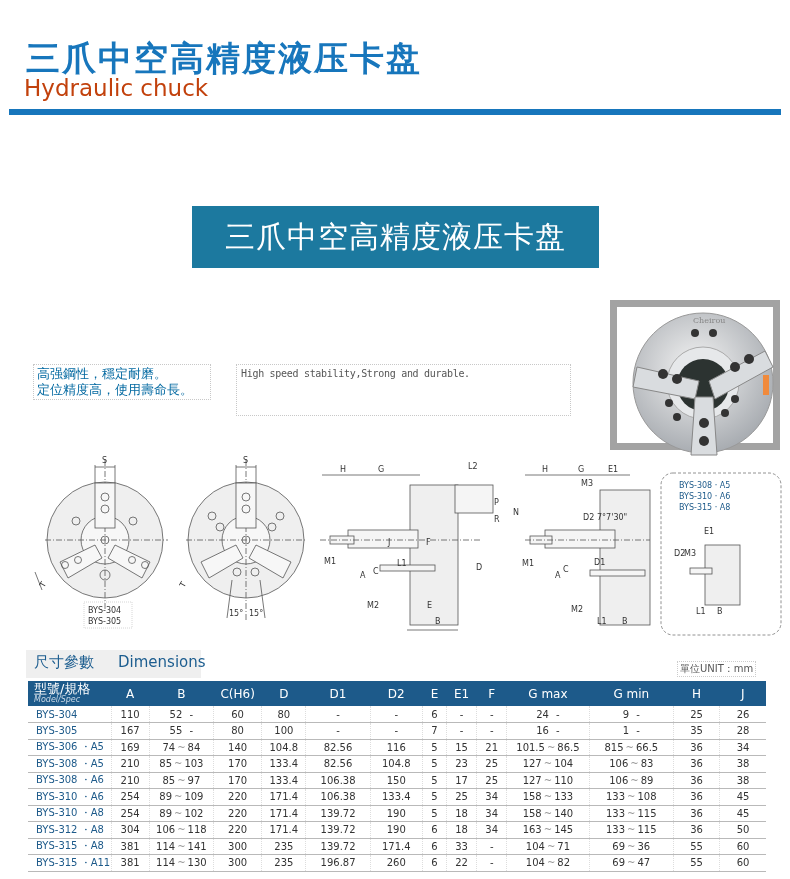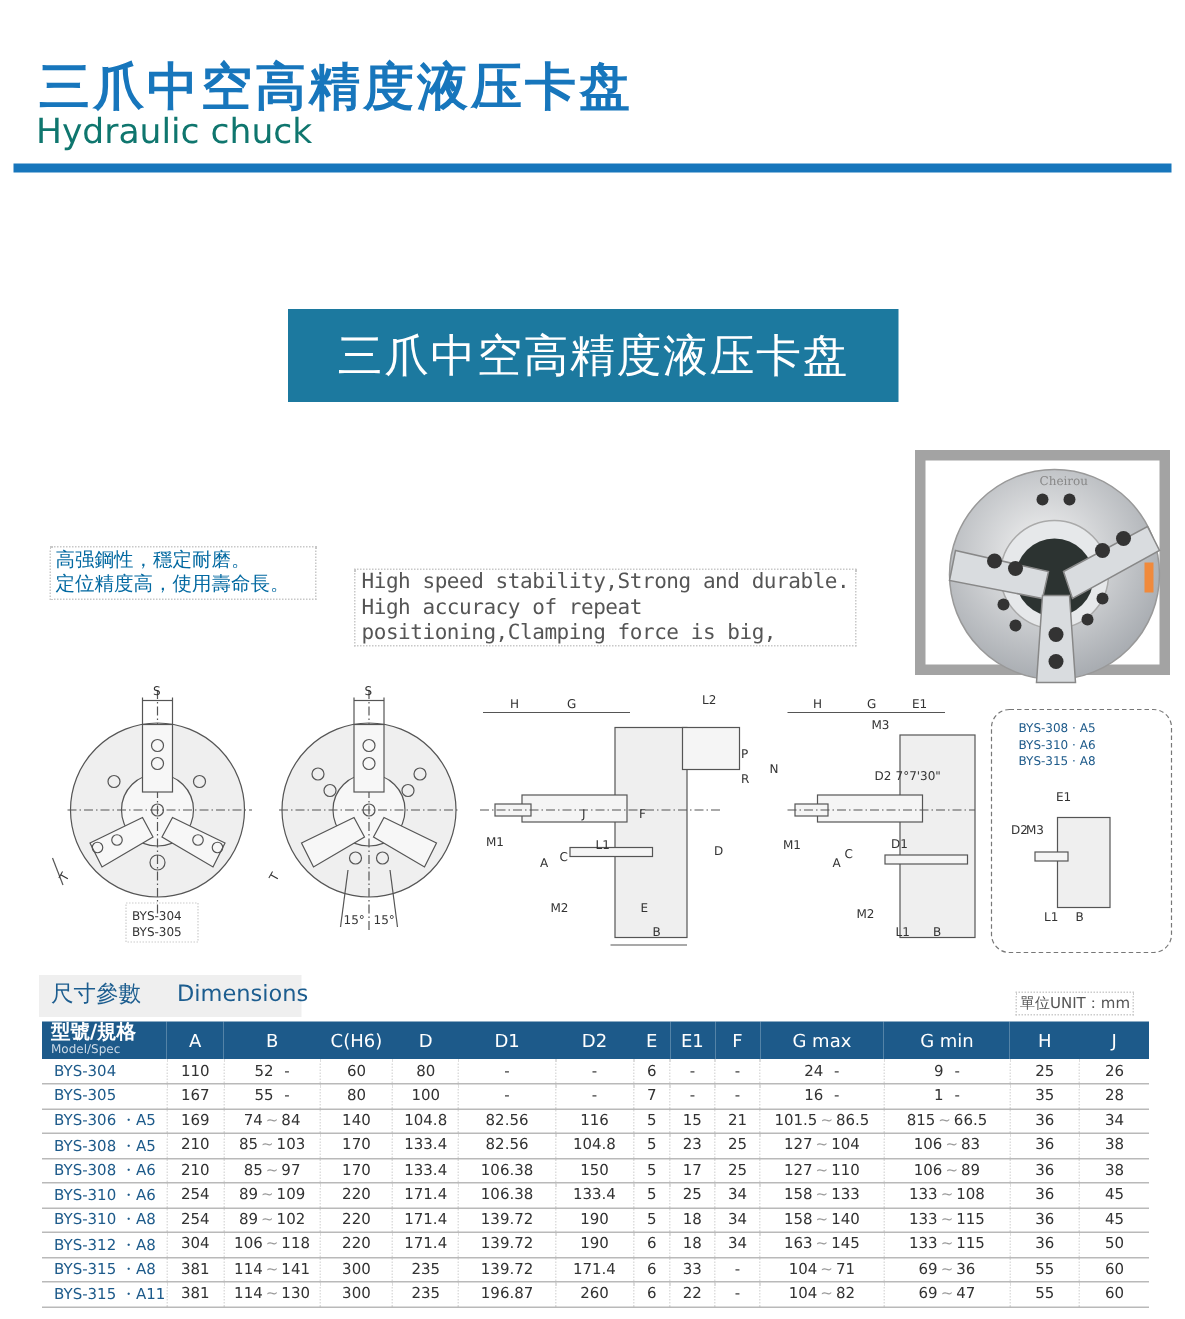--- a/index.html
+++ b/index.html
@@ -1,42 +1,42 @@
 <!DOCTYPE html>
 <html><head>
 <meta charset="utf-8">
 <style>
   * { box-sizing: border-box; margin: 0; padding: 0; }
   html, body { width: 790px; height: 879px; background: #ffffff; overflow: hidden; }
   body { font-family: "DejaVu Sans", sans-serif; color: #333; position: relative; }
 
   .header { position: absolute; left: 0; top: 0; width: 790px; height: 130px; }
   .title-cn { position: absolute; left: 26px; top: 38px; font-size: 34px; font-weight: bold; color: #1776bc; letter-spacing: 2px; line-height: 40px; }
-  .title-en { position: absolute; left: 24px; top: 75px; font-size: 23px; color: #0f766e; line-height: 26px; font-family: "DejaVu Sans", sans-serif; }
+  .title-en { position: absolute; left: 24px; top: 75px; font-size: 23px; color: #c2410c; line-height: 26px; font-family: "DejaVu Sans", sans-serif; }
   .title-rule { position: absolute; left: 9px; top: 109px; width: 772px; height: 6px; background: #1776bc; }
 
   .banner { position: absolute; left: 192px; top: 206px; width: 407px; height: 62px; background: #1c799f; color: #fff; font-size: 30px; display: flex; align-items: center; justify-content: center; letter-spacing: 1px; }
 
   .feat-cn { position: absolute; left: 33px; top: 364px; width: 178px; height: 36px; border: 1px dotted #c8c8c8; font-size: 13px; line-height: 16px; color: #0369a1; padding-left: 3px; padding-top: 1px; }
-  .feat-en { position: absolute; left: 236px; top: 364px; width: 335px; height: 52px; border: 1px dotted #c8c8c8; font-size: 14px; line-height: 17px; color: #555; padding-left: 4px; font-family: "DejaVu Sans Mono", monospace; letter-spacing: -0.3px; margin-top: 15px; }
+  .feat-en { position: absolute; left: 236px; top: 364px; width: 335px; height: 52px; border: 1px dotted #c8c8c8; font-size: 10px; line-height: 17px; color: #555; padding-left: 4px; font-family: "DejaVu Sans Mono", monospace; letter-spacing: -0.3px; }
 
   .photo { position: absolute; left: 610px; top: 300px; width: 170px; height: 150px; border: 7px solid #a3a3a3; background: #fff; }
 
   .drawings { position: absolute; left: 0; top: 450px; width: 790px; height: 190px; }
 
   .dim-title { position: absolute; left: 26px; top: 650px; width: 175px; height: 28px; background: #efefef; }
   .dim-title span { position: absolute; top: 3px; font-size: 15px; color: #1c5d8f; }
   .unit { position: absolute; left: 677px; top: 661px; font-size: 10px; color: #555; border: 1px dotted #ccc; padding: 0 2px; }
 
   table { position: absolute; left: 28px; top: 681px; width: 738px; border-collapse: collapse; font-size: 10px; }
   thead tr { background: #1d5a8a; color: #fff; height: 25px; }
   thead th { font-weight: normal; font-size: 12px; text-align: center; }
   thead th.model { text-align: left; padding-left: 6px; line-height: 11px; }
-  thead th.model .cn { font-size: 13px; display: block; font-weight: bold; }
-  thead th.model .en { font-size: 8px; display: block; color: #cbd9e6; }
+  thead th.model .cn { font-size: 13px; display: block; }
+  thead th.model .en { font-size: 8px; display: block; color: #cbd9e6; font-style: italic; }
   tbody tr { height: 16.5px; border-bottom: 1px solid #b9b9b9; }
   tbody td { text-align: center; color: #333; border-left: 1px dotted #ddd; }
   tbody td.model { text-align: left; padding-left: 8px; color: #1d5a8a; border-left: none; white-space: nowrap; }
   .rng { white-space: nowrap; }
   .rng .sep { color: #999; padding: 0 2px; }
 </style>
 </head>
 <body>
 
 <div class="header">
@@ -46,21 +46,20 @@
 </div>
 
 <div class="banner">三爪中空高精度液压卡盘</div>
 
 <div class="feat-cn">
   <div>高强鋼性，穩定耐磨。</div>
   <div>定位精度高，使用壽命長。</div>
 </div>
 <div class="feat-en">
   <div>High speed stability,Strong and durable.</div>
-  <div>High accuracy of repeat positioning,Clamping force is big,</div>
 </div>
 
 <div class="photo">
   <svg width="170" height="150" viewBox="0 0 170 150">
     <defs>
       <radialGradient id="body" cx="45%" cy="40%" r="60%">
         <stop offset="0" stop-color="#f4f4f4"></stop>
           <stop offset="1" stop-color="#a9adb2"></stop>
       </radialGradient>
     </defs>

